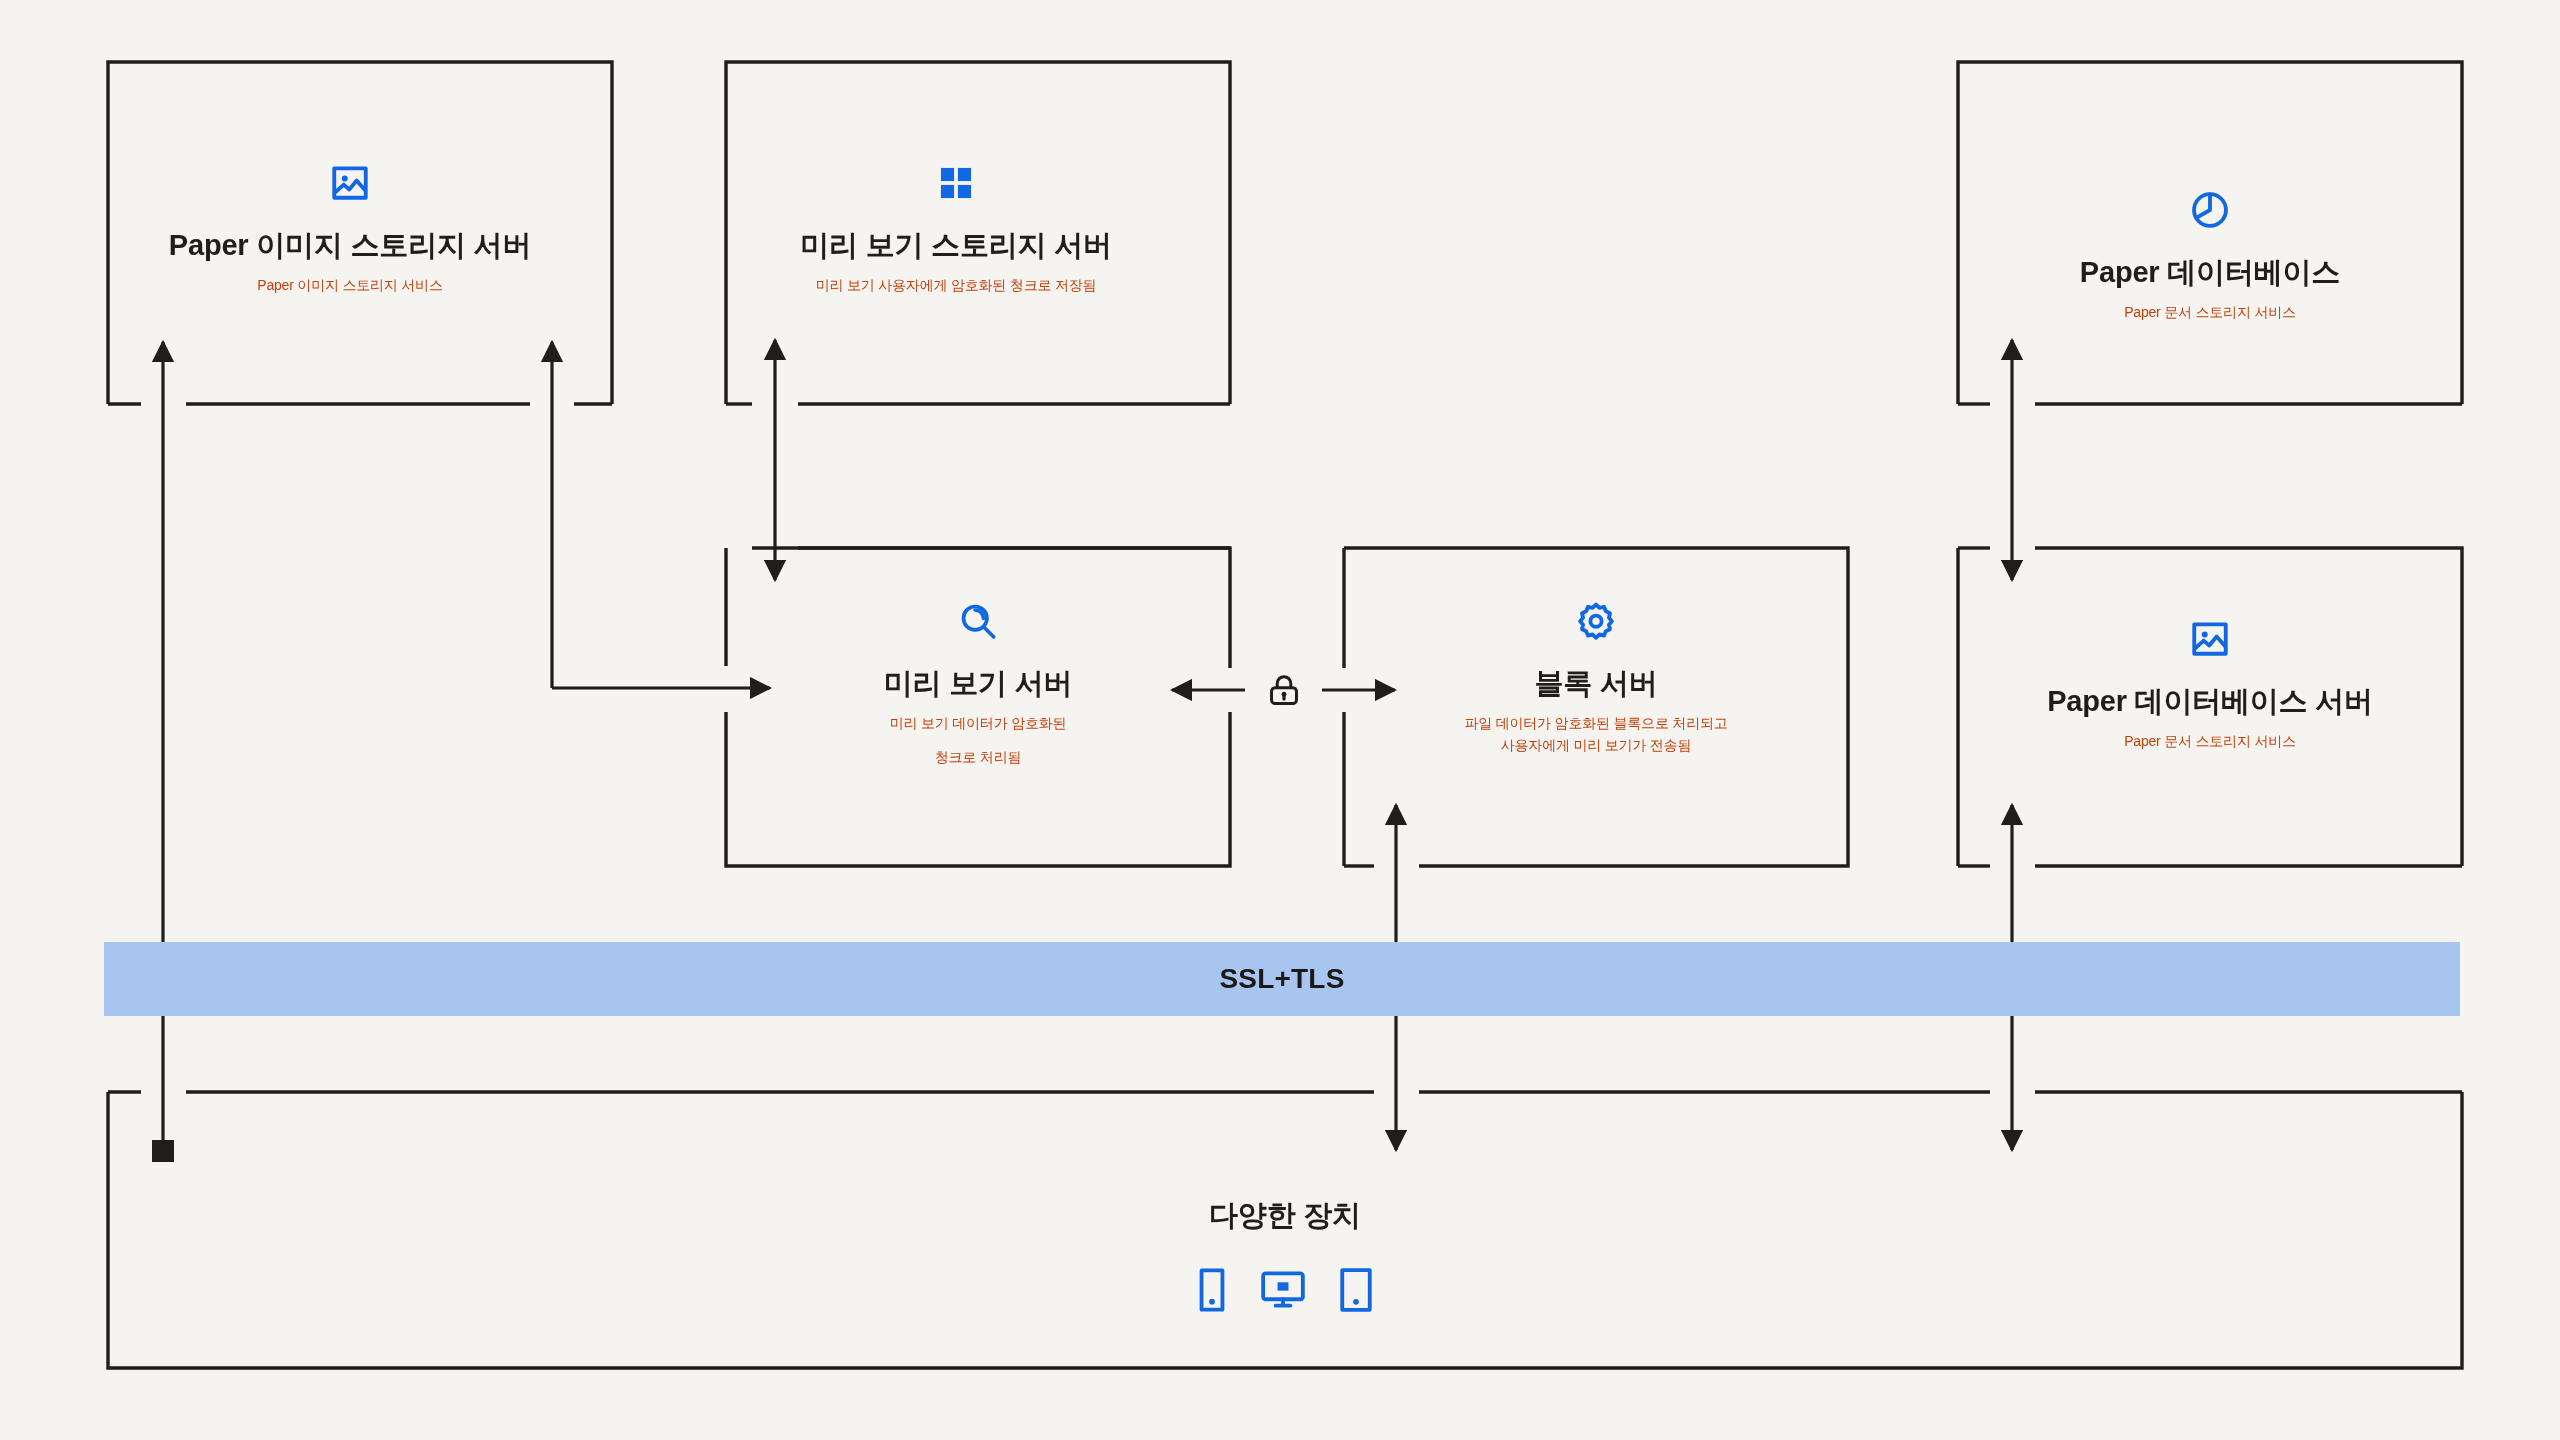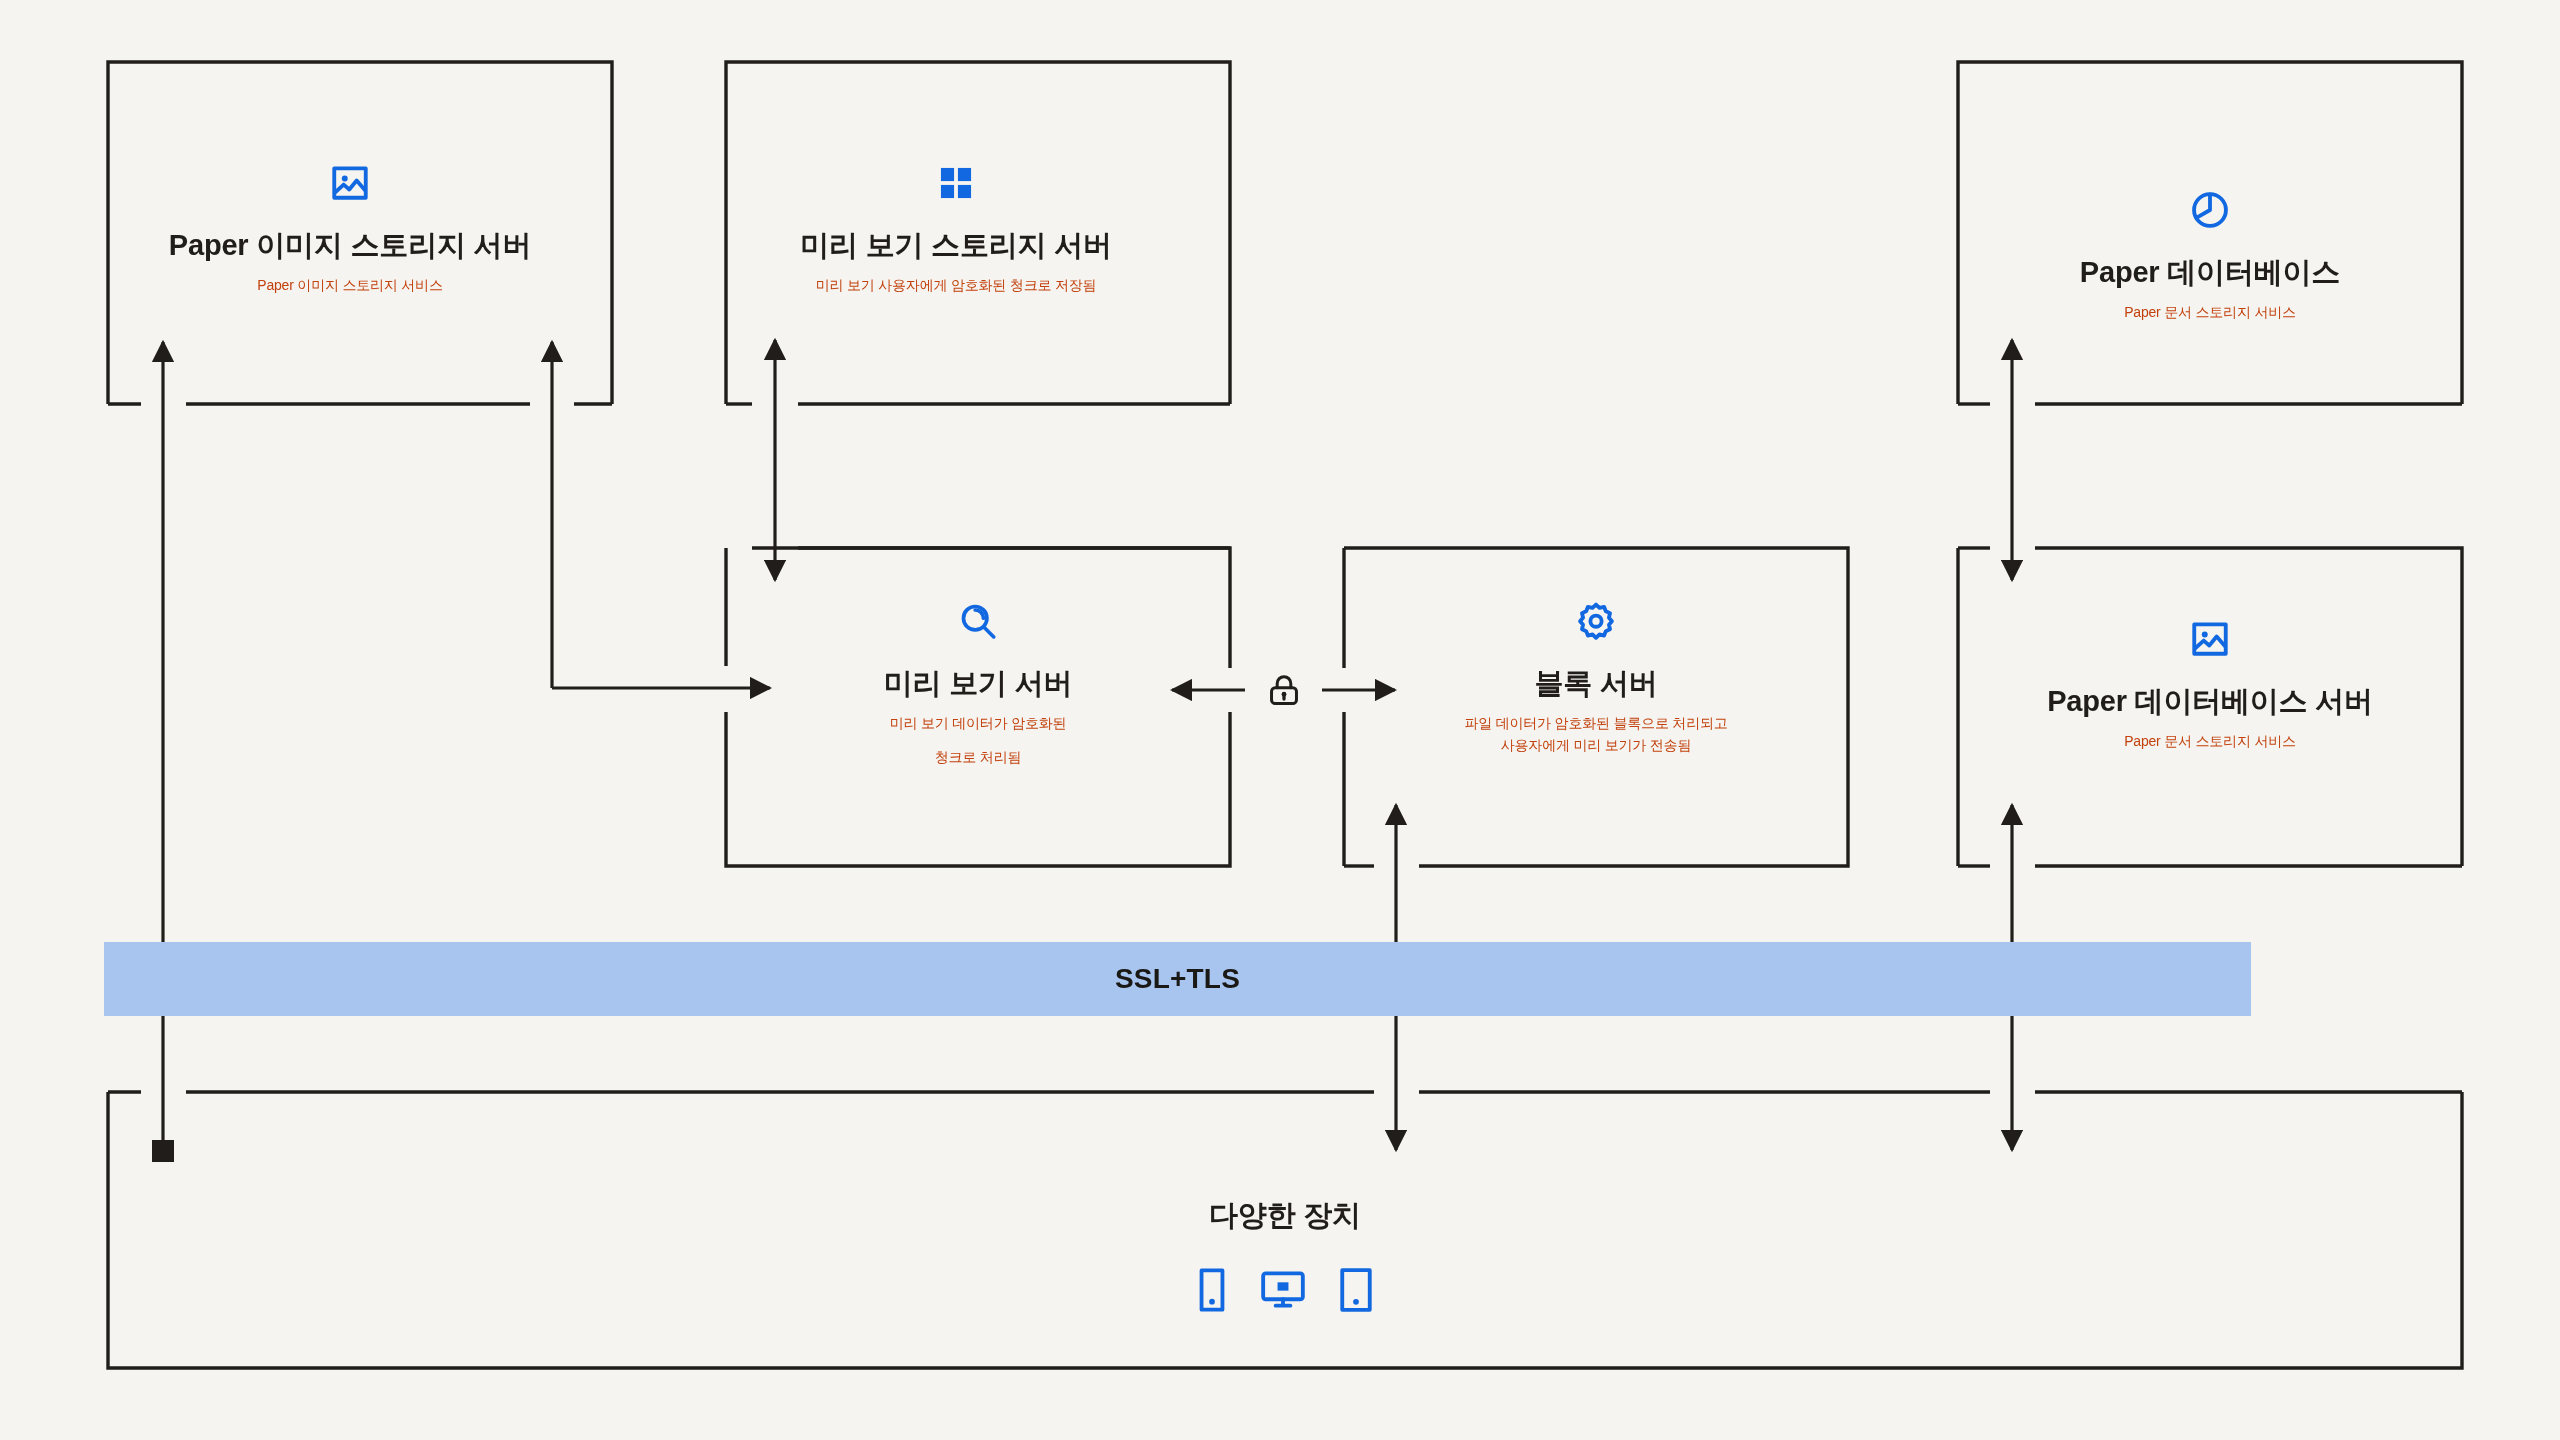--- a/index.html
+++ b/index.html
@@ -94,21 +94,21 @@
     display: flex;
     align-items: flex-end;
     gap: 28px;
   }
 
   
   #ssl-band {
     position: absolute;
     left: 104px;
     top: 942px;
-    width: 2147px;
+    width: 2356px;
     height: 74px;
     background: #a8c5f0;
     z-index: 4;
     display: flex;
     align-items: center;
     justify-content: center;
   }
   #ssl-band .ssl-label {
     font-size: 28px;
     font-weight: bold;

